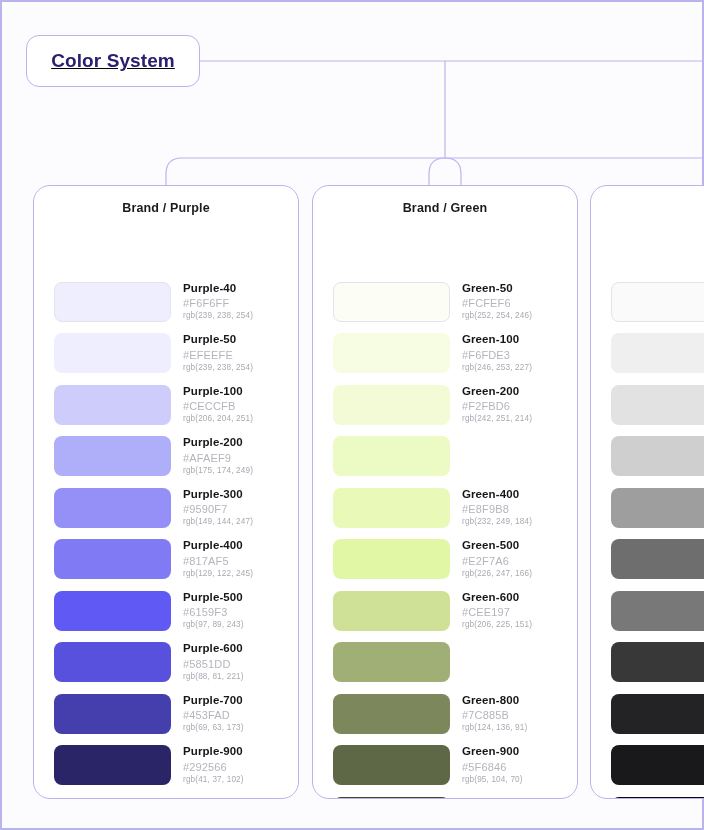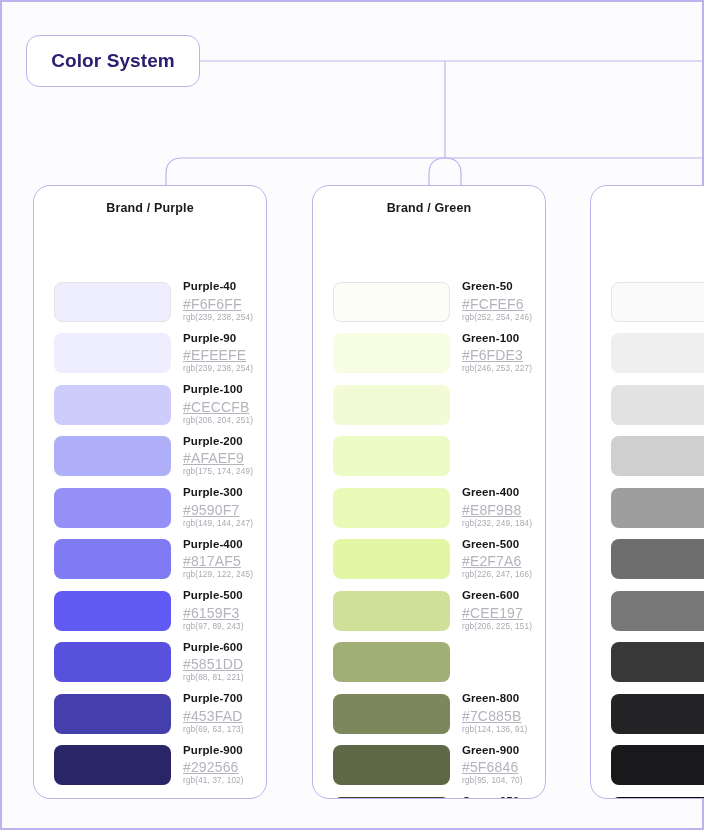--- a/index.html
+++ b/index.html
@@ -37,34 +37,35 @@
     top: 33px;
     width: 174px;
     height: 52px;
     background: #ffffff;
     border: 1.4px solid #b9b4ee;
     border-radius: 13px;
     display: flex;
     align-items: center;
     justify-content: center;
     box-sizing: border-box;
+    text-decoration: underline;
   }
   #title-chip .title-text {
     font-size: 19px;
     font-weight: 700;
     color: #2a2070;
     letter-spacing: .1px;
     white-space: nowrap;
   }
 
   
   .card {
     position: absolute;
     top: 183px;
-    width: 234px;
+    width: 266px;
     height: 614px;
     background: #ffffff;
     border: 1.3px solid #b9b4ee;
     border-radius: 17px;
     box-sizing: border-box;
     overflow: hidden;
   }
   #card-purple { left: 31px; }
   #card-green  { left: 310px; }
   #card-gray   { left: 588px; width: 266px; }
@@ -107,25 +108,24 @@
     line-height: 1;
   }
   .swatch-name {
     font-size: 11.5px;
     font-weight: 700;
     color: #17171b;
     margin-bottom: 4px;
     letter-spacing: .1px;
   }
   .swatch-hex {
-    font-size: 14px;
+    font-size: 11px;
     color: #b4b4bc;
     margin-bottom: 3px;
     letter-spacing: .15px;
-    text-decoration: underline;
   }
   .swatch-rgb {
     font-size: 8.2px;
     color: #a9a9b2;
     letter-spacing: .15px;
   }
 </style>
 </head>
 <body>
 
@@ -155,21 +155,21 @@
           <div class="swatch-chip outlined" style="background: rgb(239, 238, 254);"></div>
           <div class="swatch-meta">
             <div class="swatch-name">Purple-40</div>
             <div class="swatch-hex">#F6F6FF</div>
             <div class="swatch-rgb">rgb(239, 238, 254)</div>
           </div>
         </div>
         <div class="swatch-row">
           <div class="swatch-chip" style="background: rgb(239, 238, 254);"></div>
           <div class="swatch-meta">
-            <div class="swatch-name">Purple-90</div>
+            <div class="swatch-name">Purple-50</div>
             <div class="swatch-hex">#EFEEFE</div>
             <div class="swatch-rgb">rgb(239, 238, 254)</div>
           </div>
         </div>
         <div class="swatch-row">
           <div class="swatch-chip" style="background: rgb(206, 204, 251);"></div>
           <div class="swatch-meta">
             <div class="swatch-name">Purple-100</div>
             <div class="swatch-hex">#CECCFB</div>
             <div class="swatch-rgb">rgb(206, 204, 251)</div>
@@ -248,20 +248,25 @@
         <div class="swatch-row">
           <div class="swatch-chip" style="background: rgb(246, 253, 227);"></div>
           <div class="swatch-meta">
             <div class="swatch-name">Green-100</div>
             <div class="swatch-hex">#F6FDE3</div>
             <div class="swatch-rgb">rgb(246, 253, 227)</div>
           </div>
         </div>
         <div class="swatch-row">
           <div class="swatch-chip" style="background: rgb(242, 251, 214);"></div>
+          <div class="swatch-meta">
+            <div class="swatch-name">Green-200</div>
+            <div class="swatch-hex">#F2FBD6</div>
+            <div class="swatch-rgb">rgb(242, 251, 214)</div>
+          </div>
         </div>
         <div class="swatch-row">
           <div class="swatch-chip" style="background: rgb(236, 250, 195);"></div>
         </div>
         <div class="swatch-row">
           <div class="swatch-chip" style="background: rgb(232, 249, 184);"></div>
           <div class="swatch-meta">
             <div class="swatch-name">Green-400</div>
             <div class="swatch-hex">#E8F9B8</div>
             <div class="swatch-rgb">rgb(232, 249, 184)</div>

